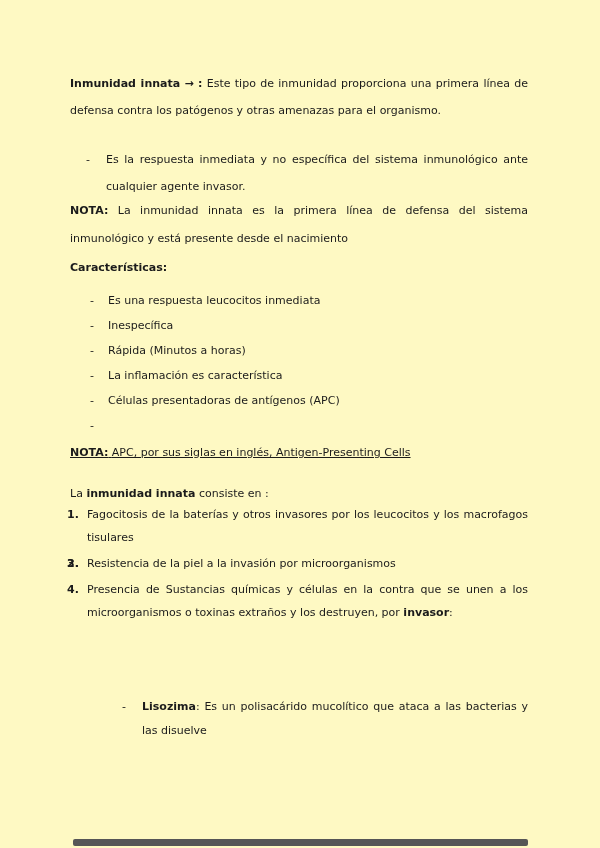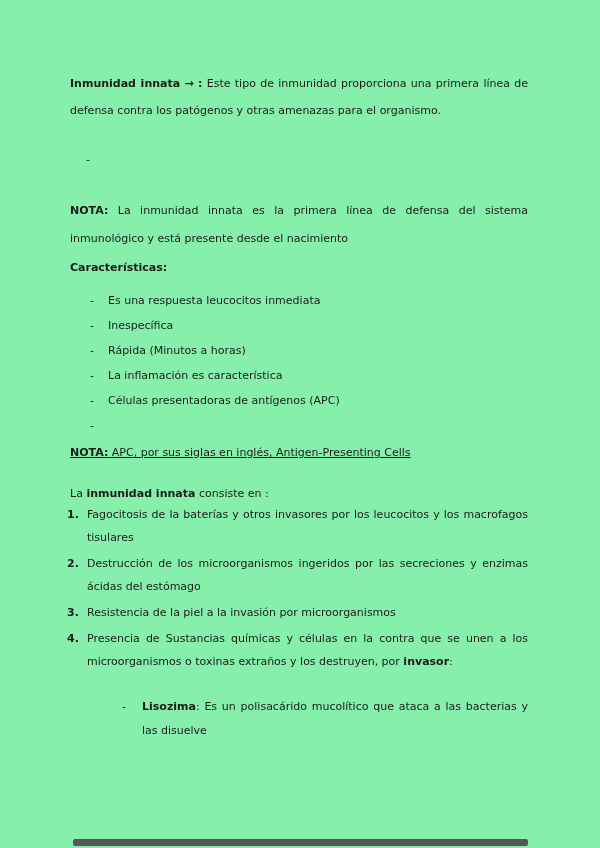--- a/index.html
+++ b/index.html
@@ -1,20 +1,20 @@
 <!DOCTYPE html>
 <html><head>
 <meta charset="utf-8">
 <style>
   html, body { margin: 0; padding: 0; background: #ffffff; }
   .page {
     position: relative;
     width: 600px;
     height: 848px;
-    background: #86efac;
+    background: #fef9c3;
     font-family: "DejaVu Sans", sans-serif;
     font-size: 11px;
     color: #1b1b1b;
     overflow: hidden;
   }
   .block { position: absolute; left: 70px; width: 458px; }
   p { margin: 0; }
   b { font-weight: 700; }
   .justify { text-align: justify; }
 
@@ -61,20 +61,21 @@
   <p class="block b-intro justify">
     <b>Inmunidad innata</b>
     <b>→</b>
     <b>:</b>
     <span>Este tipo de inmunidad proporciona una primera línea de defensa contra los patógenos y otras amenazas para el organismo.</span>
   </p>
 
   <div class="block b-bullet1">
     <div class="hang bullet1-item">
       <span class="marker">-</span>
+      <span>Es la respuesta inmediata y no específica del sistema inmunológico ante cualquier agente invasor.</span>
     </div>
   </div>
 
   <p class="block b-nota1 justify">
     <b>NOTA:</b>
     <span>La inmunidad innata es la primera línea de defensa del sistema inmunológico y está presente desde el nacimiento</span>
   </p>
 
   <p class="block b-caract">
     <b>Características:</b>
@@ -117,21 +118,20 @@
     <span>consiste en :</span>
   </p>
 
   <div class="block b-ol">
     <div class="hang ol-item">
       <span class="marker">1.</span>
       <span>Fagocitosis de la baterías y otros invasores por los leucocitos y los macrofagos tisulares</span>
     </div>
     <div class="hang ol-item">
       <span class="marker">2.</span>
-      <span>Destrucción de los microorganismos ingeridos por las secreciones y enzimas ácidas del estómago</span>
     </div>
     <div class="hang ol-item">
       <span class="marker">3.</span>
       <span>Resistencia de la piel a la invasión por microorganismos</span>
     </div>
     <div class="hang ol-item">
       <span class="marker">4.</span>
       <span>Presencia de Sustancias químicas y células en la contra que se unen a los microorganismos o toxinas extraños y los destruyen, por</span>
       <b>invasor</b><span>:</span>
     </div>

